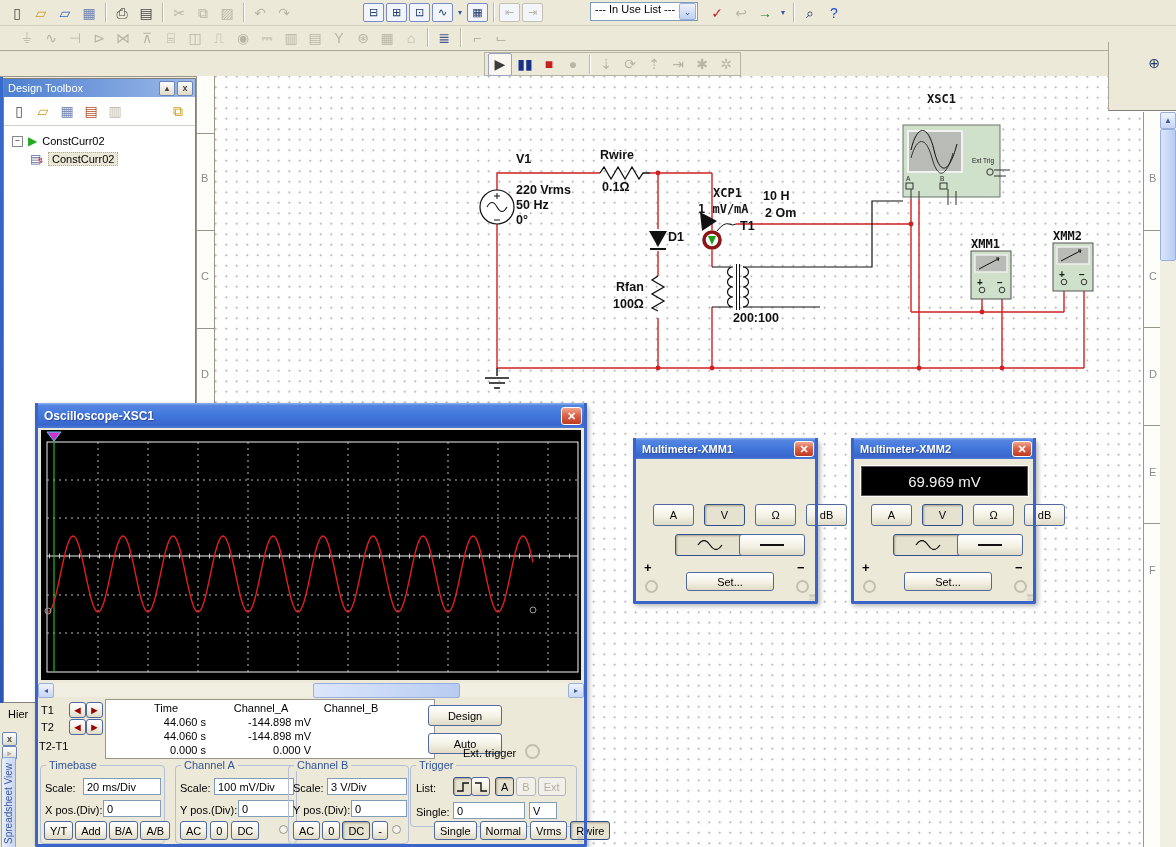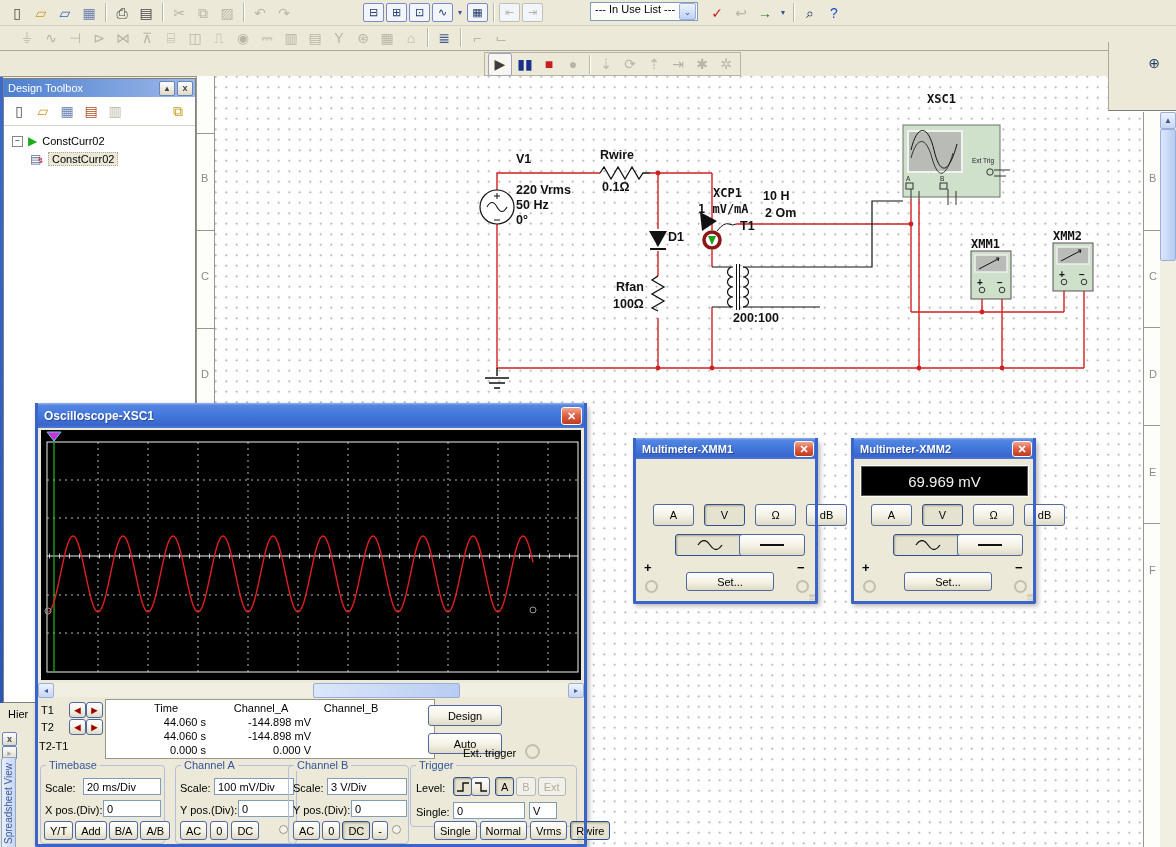--- a/index.html
+++ b/index.html
@@ -440,21 +440,21 @@
         <span class="xpbtn">AC</span>
         <span class="xpbtn">0</span>
         <span class="xpbtn active">DC</span>
         <span class="xpbtn">-</span>
       </div>
     <div class="radio" style="left:103px;top:59px"></div>
   </div>
 
   <div class="group" style="left:375px;top:362px;width:167px;height:62px">
     <span class="gcap">Trigger</span>
-    <span class="lbl" style="left:5px;top:16px">Level:</span>
+    <span class="lbl" style="left:5px;top:16px">List:</span>
     <span class="xpbtn active" style="position:absolute;left:42px;top:11px;width:17px;height:17px;padding:0">
       <svg width="14" height="14" viewBox="0 0 14 14">
           <polyline points="1,11 7,11 7,3 13,3" fill="none" stroke="#111" stroke-width="1.4"></polyline>
         </svg>
     </span>
     <span class="xpbtn" style="position:absolute;left:60px;top:11px;width:17px;height:17px;padding:0">
       <svg width="14" height="14" viewBox="0 0 14 14">
           <polyline points="1,3 7,3 7,11 13,11" fill="none" stroke="#111" stroke-width="1.4"></polyline>
         </svg>
     </span>

